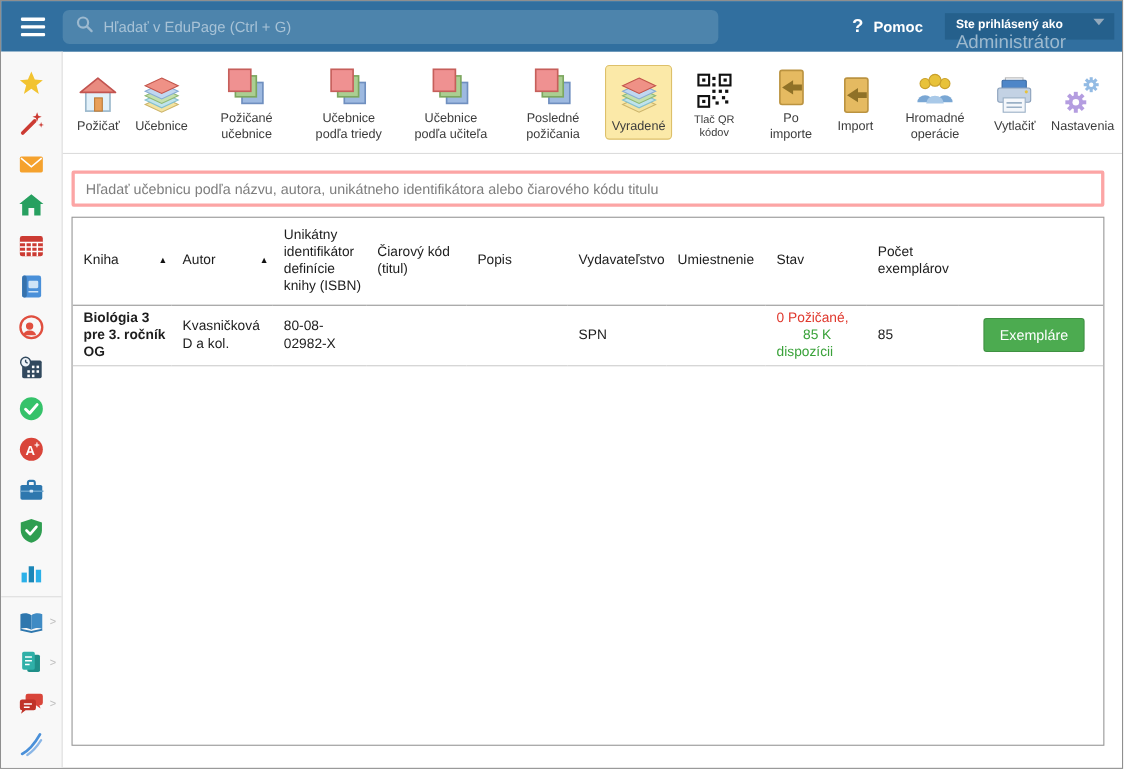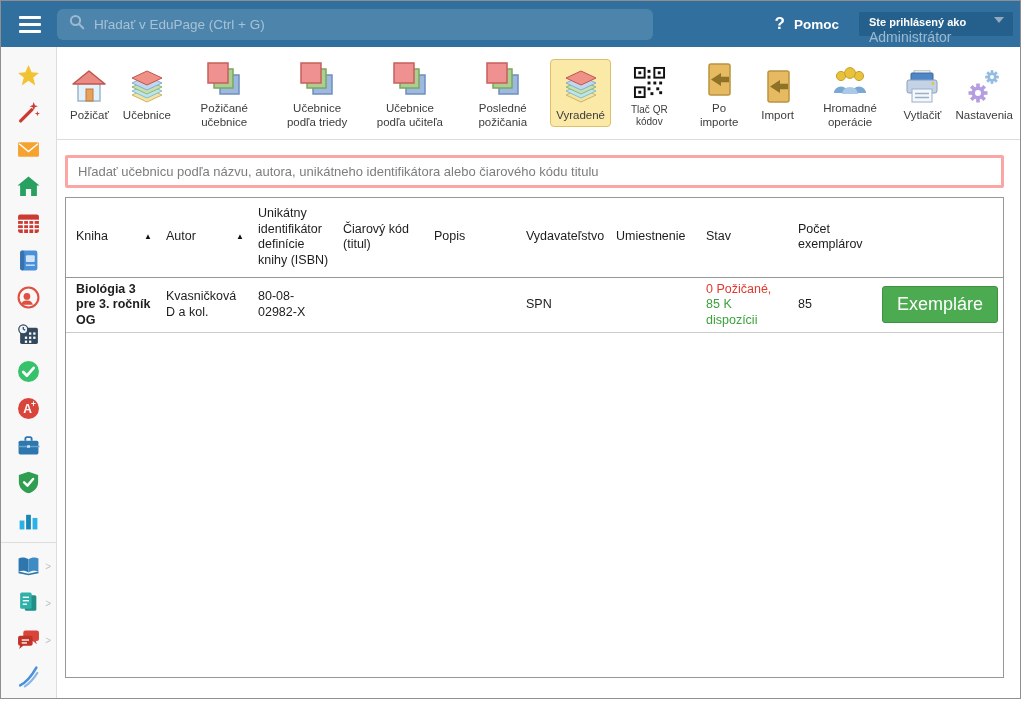--- a/index.html
+++ b/index.html
@@ -10,21 +10,21 @@
   .topbar { height: 46px; background: #316f9f; display: flex; align-items: center; flex-shrink: 0; }
   .hamburger { width: 56px; display: flex; flex-direction: column; gap: 4px; padding-left: 18px; cursor: pointer; }
   .hamburger i { display: block; width: 22px; height: 3px; background: #fff; border-radius: 1px; }
   .search-pill { width: 596px; height: 31px; background: #4d84ac; border-radius: 6px; display: flex; align-items: center; padding: 0 12px; gap: 9px; cursor: text; }
   .search-pill .ph { color: #a7c2d6; font-size: 13.5px; }
   .help { margin-left: auto; display: flex; align-items: center; gap: 9px; color: #fff; margin-right: 20px; cursor: pointer; }
   .help .q { font-size: 17px; font-weight: bold; }
   .help .t { font-size: 13.5px; font-weight: bold; }
   .userbox { width: 154px; height: 24px; background: #25608c; margin-right: 7px; padding: 4px 10px; position: relative; cursor: pointer; flex-shrink: 0; }
   .userbox .lbl { color: #fff; font-weight: bold; font-size: 11px; white-space: nowrap; }
-  .userbox .name { color: #9db9ce; font-size: 14px; margin-top: 1px; }
+  .userbox .name { color: #9db9ce; font-size: 17px; margin-top: 1px; }
   .userbox .caret { position: absolute; right: 9px; bottom: 13px; width: 0; height: 0; border-left: 5px solid transparent; border-right: 5px solid transparent; border-top: 6px solid #93a9bc; }
 
   
   .bodyrow { display: flex; flex: 1; min-height: 0; }
   .sidebar { width: 56px; background: #f8f8f8; border-right: 1px solid #ddd; display: flex; flex-direction: column; align-items: center; padding-top: 10px; flex-shrink: 0; }
   .side-item { height: 37px; width: 100%; display: flex; align-items: center; justify-content: center; position: relative; cursor: pointer; }
   .side-item .chev { position: absolute; right: 5px; top: 50%; transform: translateY(-50%); color: #c0c0c0; font-size: 10px; }
   .side-divider { width: 100%; height: 1px; background: #ddd; margin: 4px 0; }
 
   .main { flex: 1; display: flex; flex-direction: column; min-width: 0; }
@@ -42,23 +42,23 @@
   .filter-input { width: 100%; height: 33px; border: 3px solid #fca5a5; border-radius: 2px; padding: 0 10px; font-size: 13px; color: #555; font-family: "Liberation Sans", sans-serif; outline: none; }
   .filter-input::placeholder { color: #7d7d7d; opacity: 1; }
   .table-box { margin-top: 9px; border: 1px solid #979797; height: 481px; background: #fff; overflow: hidden; }
   table { width: 100%; border-collapse: collapse; table-layout: fixed; font-size: 12.5px; color: #1d1d1d; }
   thead td { height: 79px; vertical-align: middle; border-bottom: 1px solid #979797; padding: 4px 4px 4px 10px; line-height: 1.25; }
   tbody td { height: 55px; vertical-align: middle; border-bottom: 1px solid #ccc; padding: 4px 4px 4px 10px; line-height: 1.25; }
   .thf { display: flex; align-items: center; justify-content: space-between; }
   .sort { font-size: 8px; color: #111; margin-left: 2px; }
   .c-kniha { font-weight: bold; }
   .stav-red { color: #e0392e; }
-  .stav-green { color: #3aa23a; }
+  .stav-green { color: #3aa23a; margin-left: 24px; }
   .c-action { text-align: center; }
-  .btn-exemplare { background: #4cab50; border: 1px solid #3f9142; color: #fff; font-size: 18px; padding: 7px 14px; border-radius: 3px; cursor: pointer; font-family: "Liberation Sans", sans-serif; }
+  .btn-exemplare { background: #4cab50; border: 1px solid #3f9142; color: #fff; font-size: 13px; padding: 7px 14px; border-radius: 3px; cursor: pointer; font-family: "Liberation Sans", sans-serif; }
 </style>
 </head>
 <body>
 
 <div class="frame">
 
   <div class="topbar">
     <div class="hamburger">
         <i></i>
         <i></i>

